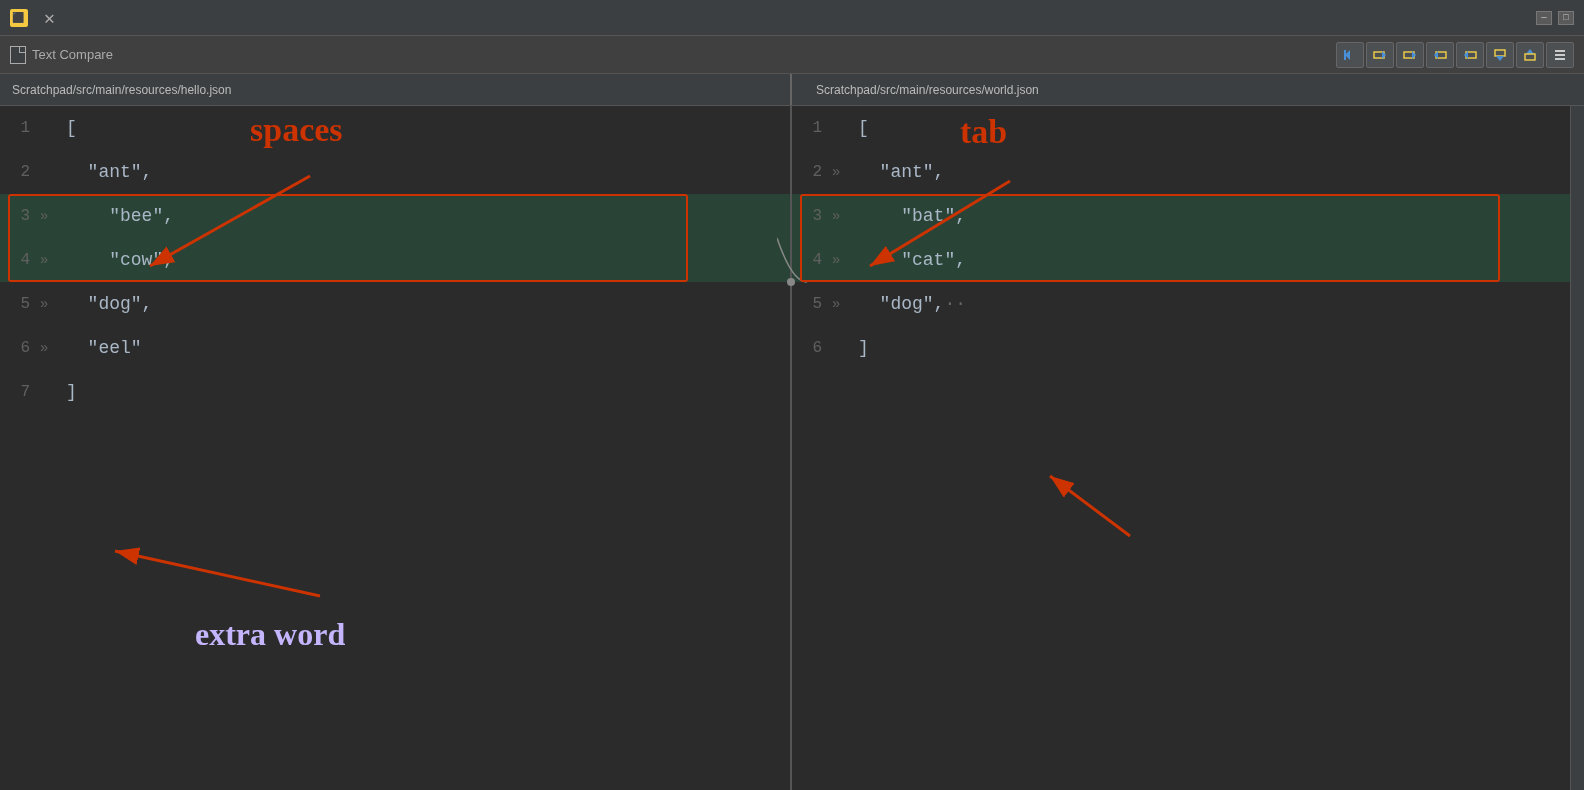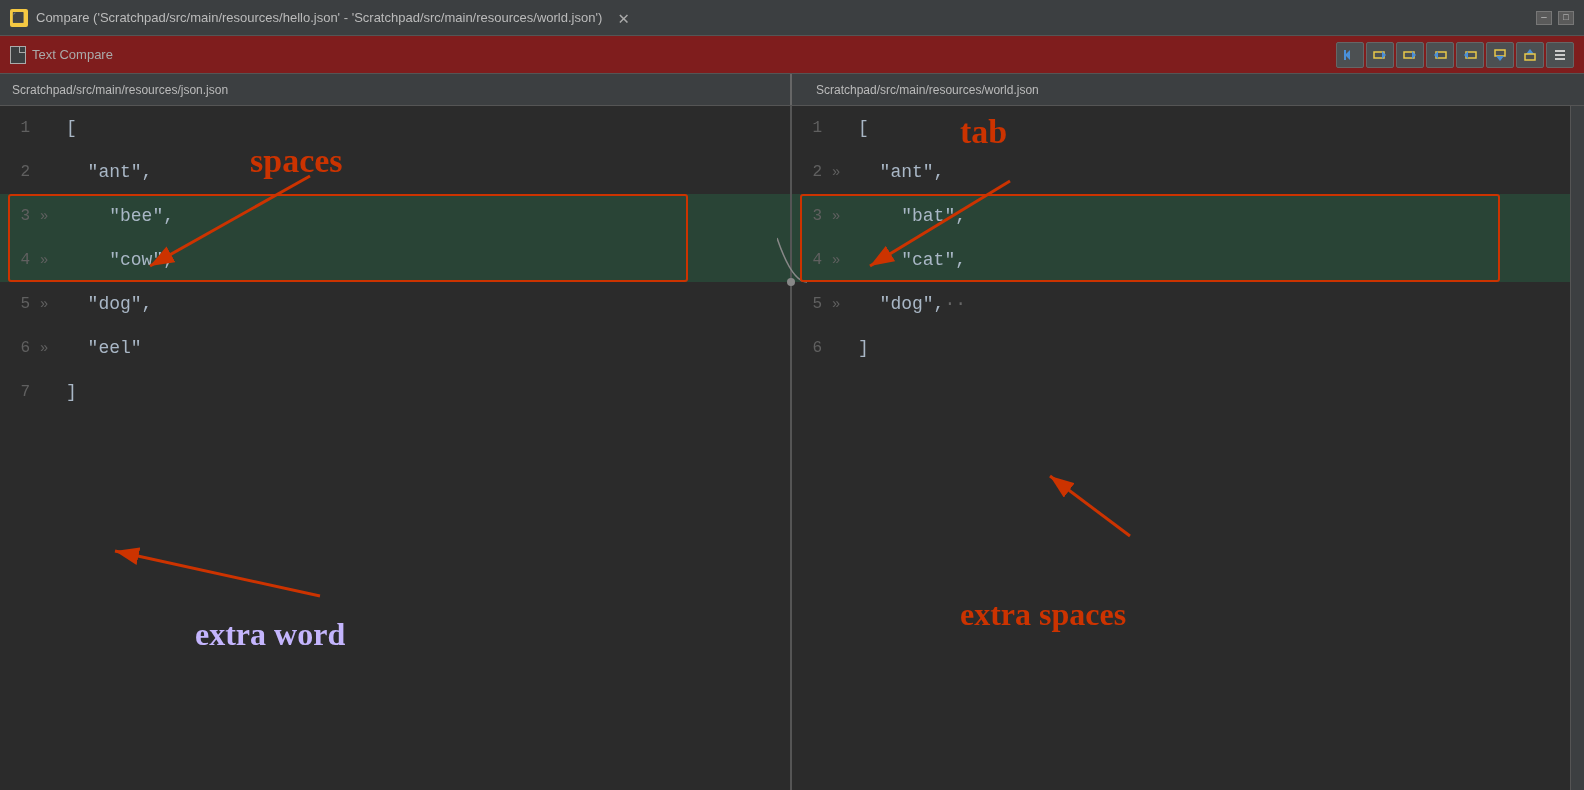--- a/index.html
+++ b/index.html
@@ -63,21 +63,21 @@
       display: flex;
       align-items: center;
       justify-content: center;
       cursor: pointer;
     }
 
     
     .toolbar {
       display: flex;
       align-items: center;
-      background: #7f1d1d;
+      background: #404040;
       height: 38px;
       padding: 0 10px;
       border-bottom: 1px solid #555;
       gap: 4px;
     }
 
     .toolbar-icon-label {
       display: flex;
       align-items: center;
       gap: 6px;
@@ -239,21 +239,20 @@
       height: 100%;
       z-index: 5;
     }
   </style>
 </head>
 <body>
 
 <div class="title-bar">
   <div class="title-bar-left">
     <div class="title-bar-icon">⬛</div>
-    <span class="title-text">Compare ('Scratchpad/src/main/resources/hello.json' - 'Scratchpad/src/main/resources/world.json')</span>
     <span style="margin-left:8px; color:#aaa; font-size:18px; cursor:pointer;">✕</span>
   </div>
   <div class="title-bar-controls">
     <div class="window-btn">─</div>
     <div class="window-btn">□</div>
   </div>
 </div>
 
 <div class="toolbar">
   <div class="toolbar-icon-label">
@@ -310,21 +309,21 @@
         <rect x="3" y="3" width="10" height="2" fill="#ccc"></rect>
         <rect x="3" y="7" width="10" height="2" fill="#ccc"></rect>
         <rect x="3" y="11" width="10" height="2" fill="#ccc"></rect>
       </svg>
     </div>
   </div>
 </div>
 
 <div class="file-headers">
   <div class="file-header-left">
-    <span>Scratchpad/src/main/resources/json.json</span>
+    <span>Scratchpad/src/main/resources/hello.json</span>
   </div>
   <div class="file-header-right">
     <span>Scratchpad/src/main/resources/world.json</span>
   </div>
 </div>
 
 <div class="diff-container">
 
   <div class="diff-pane diff-pane-left">
 
@@ -431,17 +430,16 @@
 
     <path d="M 310 70 L 150 160" stroke="#cc3300" stroke-width="3" fill="none" marker-end="url(#arrowhead-red)"></path>
 
     <path d="M 1010 75 L 870 160" stroke="#cc3300" stroke-width="3" fill="none" marker-end="url(#arrowhead-red)"></path>
 
     <path d="M 320 490 L 115 445" stroke="#cc3300" stroke-width="3" fill="none" marker-end="url(#arrowhead-red)"></path>
 
     <path d="M 1130 430 L 1050 370" stroke="#cc3300" stroke-width="3" fill="none" marker-end="url(#arrowhead-red)"></path>
   </svg>
 
-  <div style="position:absolute; top:36px; left:250px; color:#cc3300; font-family:'Comic Sans MS', cursive; font-size:34px; font-weight:bold; pointer-events:none; z-index:50; text-shadow:none;">spaces</div>
+  <div style="position:absolute; top:5px; left:250px; color:#cc3300; font-family:'Comic Sans MS', cursive; font-size:34px; font-weight:bold; pointer-events:none; z-index:50; text-shadow:none;">spaces</div>
   <div style="position:absolute; top:7px; left:960px; color:#cc3300; font-family:'Comic Sans MS', cursive; font-size:34px; font-weight:bold; pointer-events:none; z-index:50;">tab</div>
   <div style="position:absolute; top:510px; left:195px; color:#c4b5fd; font-family:'Comic Sans MS', cursive; font-size:32px; font-weight:bold; pointer-events:none; z-index:50;">extra word</div>
-  <div style="position:absolute; top:490px; left:960px; color:#cc3300; font-family:'Comic Sans MS', cursive; font-size:32px; font-weight:bold; pointer-events:none; z-index:50;">extra spaces</div>
 </div>
 
 </body></html>

